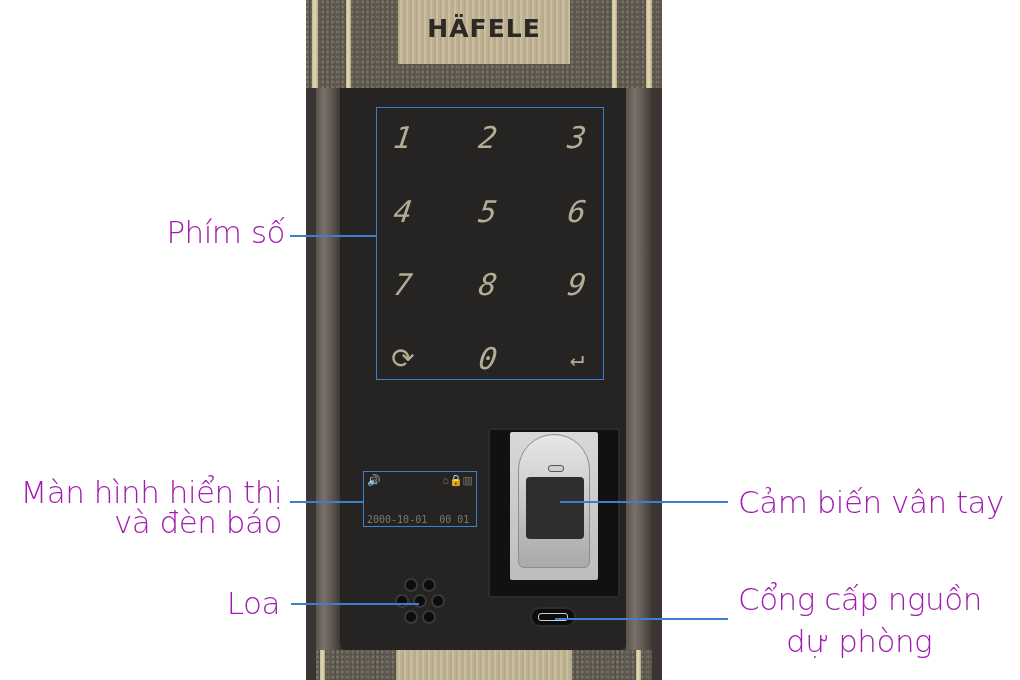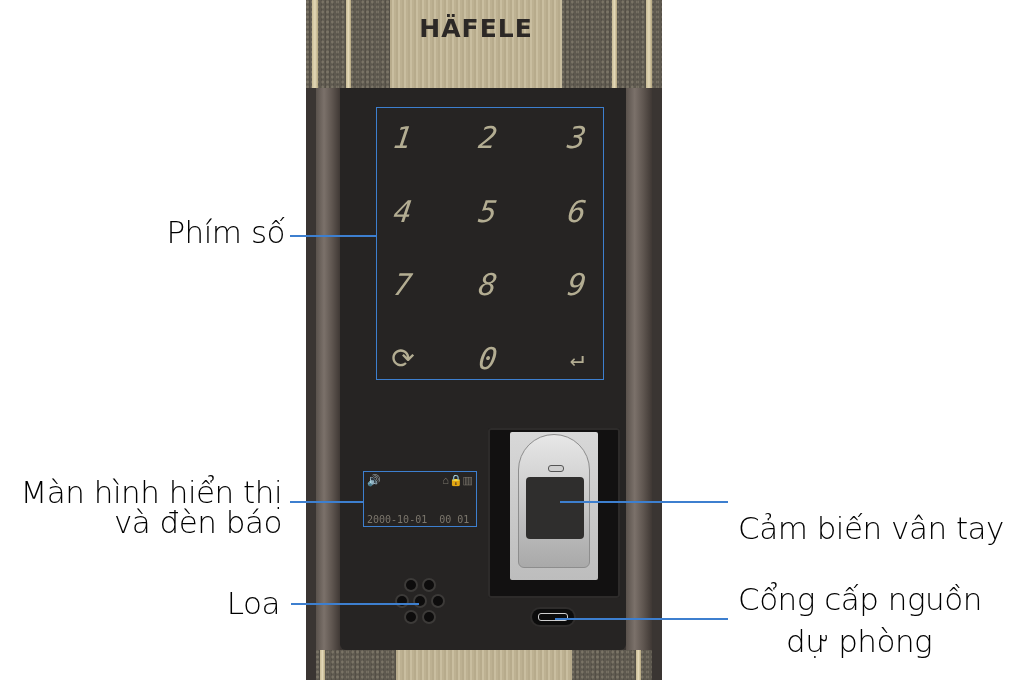--- a/index.html
+++ b/index.html
@@ -14,21 +14,21 @@
   .trim {
     position: absolute; top: 0; height: 88px;
     background:
       repeating-linear-gradient(90deg, rgba(0,0,0,0.0) 0 3px, rgba(0,0,0,0.12) 3px 4px),
       radial-gradient(circle at 30% 40%, #7a7466 0 1px, transparent 2px) 0 0/5px 5px,
       #5e594f;
   }
   .trim.bottom { top: 650px; height: 30px; }
   .trim-stripe { position: absolute; top: 0; bottom: 0; background: linear-gradient(90deg,#c9bc96,#e3d8b7,#b5a780); }
   .plate {
-    position: absolute; left: 84px; width: 172px; top: 0; height: 108px;
+    position: absolute; left: 92px; width: 172px; top: 0; height: 64px;
     background: repeating-linear-gradient(90deg, #b7ab8c 0 2px, #c9bea0 2px 4px, #bdb192 4px 6px);
   }
   .plate.bottom { top: 650px; height: 30px; left: 108px; width: 190px; }
   .logo {
     position: absolute; left: 0; right: 0; top: 14px; text-align: center;
     font-family: "DejaVu Sans", sans-serif; font-weight: bold; font-size: 25px; letter-spacing: 1px; color: #2c2826;
   }
   .side-rail { position: absolute; top: 88px; height: 562px; background: linear-gradient(90deg,#5a524c,#7b716a,#5f5650,#3f3834); }
   .panel {
     position: absolute; left: 34px; top: 88px; width: 286px; height: 562px;
@@ -56,21 +56,21 @@
   .fp-frame { left: 510px; top: 432px; width: 88px; height: 148px; background: linear-gradient(180deg,#d8d8d8,#bdbdbd); border-radius: 2px; }
   .fp-dome { left: 518px; top: 434px; width: 72px; height: 134px; background: linear-gradient(180deg,#e7e7e7,#a9a9a9); border-radius: 36px 36px 6px 6px; border: 1px solid #8d8d8d; box-sizing: border-box; }
   .fp-slot { left: 548px; top: 465px; width: 14px; height: 5px; border-radius: 3px; border: 1px solid #555; background: #cfcfcf; }
   .fp-sensor { left: 526px; top: 477px; width: 58px; height: 62px; background: #2f2e2d; border-radius: 4px; }
 
   
   .usb-port { left: 532px; top: 609px; width: 42px; height: 16px; background: #0c0c0c; border-radius: 8px; box-shadow: 0 0 0 2px #2f2d2c; }
   .usb-inner { left: 538px; top: 613px; width: 30px; height: 8px; border: 1.5px solid #cfcfcf; border-radius: 3px; box-sizing: border-box; }
 
   
-  .label { position: absolute; color: #000000; font-family: "DejaVu Sans", sans-serif; font-weight: 300; font-size: 31px; line-height: 38px; letter-spacing: -0.5px; white-space: nowrap; }
+  .label { position: absolute; color: #a21caf; font-family: "DejaVu Sans", sans-serif; font-weight: 300; font-size: 31px; line-height: 38px; letter-spacing: -0.5px; white-space: nowrap; }
   .label.right { text-align: right; }
   .leader { position: absolute; height: 1.5px; background: #3d7fcf; }
 </style>
 </head>
 <body>
 
 <div class="abs device">
   <div class="trim" style="left:0;width:356px;">
     <div class="trim-stripe" style="left:6px;width:6px;"></div>
     <div class="trim-stripe" style="left:40px;width:5px;"></div>
@@ -136,18 +136,18 @@
 <div class="label right" style="right:735px;top:213px;">Phím số</div>
 <div class="abs leader" style="left:290px;top:235px;width:87px;"></div>
 
 <div class="label right" style="right:738px;top:473px;">Màn hình hiển thị</div>
 <div class="label right" style="right:738px;top:503px;">và đèn báo</div>
 <div class="abs leader" style="left:290px;top:501px;width:74px;"></div>
 
 <div class="label right" style="right:740px;top:584px;">Loa</div>
 <div class="abs leader" style="left:291px;top:603px;width:128px;"></div>
 
-<div class="label" style="left:738px;top:509px;">Cảm biến vân tay</div>
+<div class="label" style="left:738px;top:483px;">Cảm biến vân tay</div>
 <div class="abs leader" style="left:560px;top:501px;width:168px;"></div>
 
 <div class="label" style="left:738px;top:580px;">Cổng cấp nguồn</div>
 <div class="label" style="left:738px;top:622px;margin-left:48px;">dự phòng</div>
 <div class="abs leader" style="left:555px;top:618px;width:173px;"></div>
 
 </body></html>

